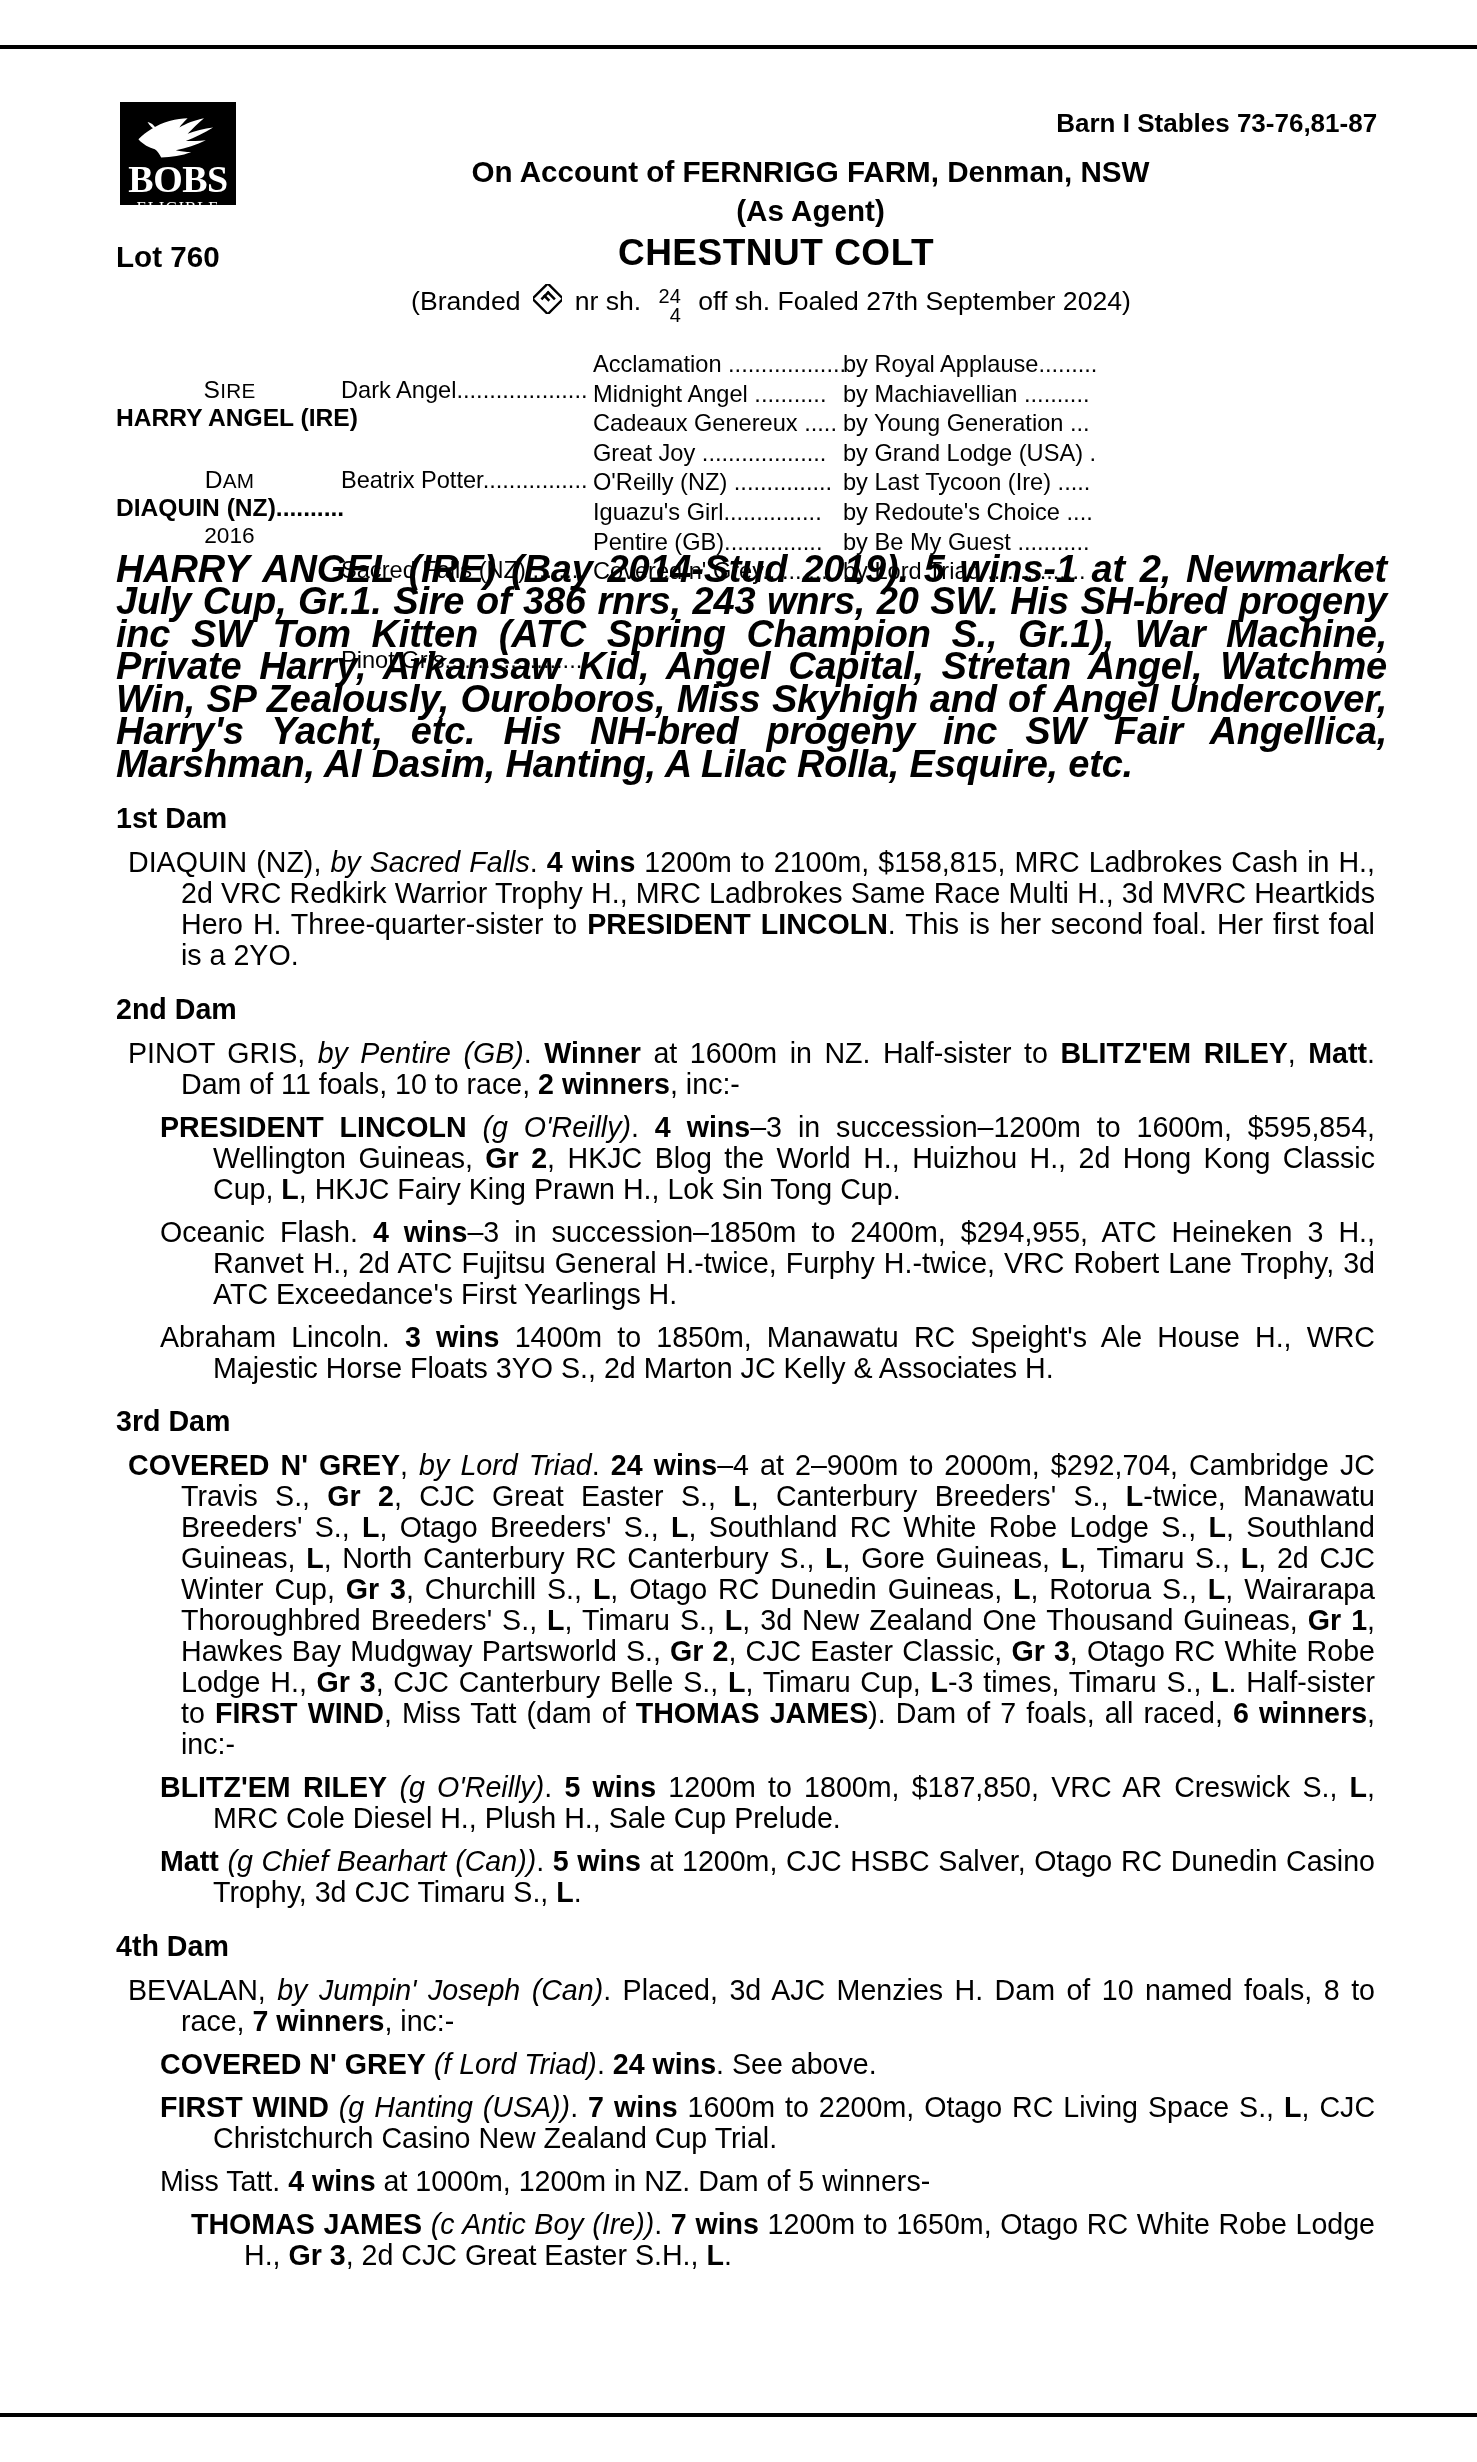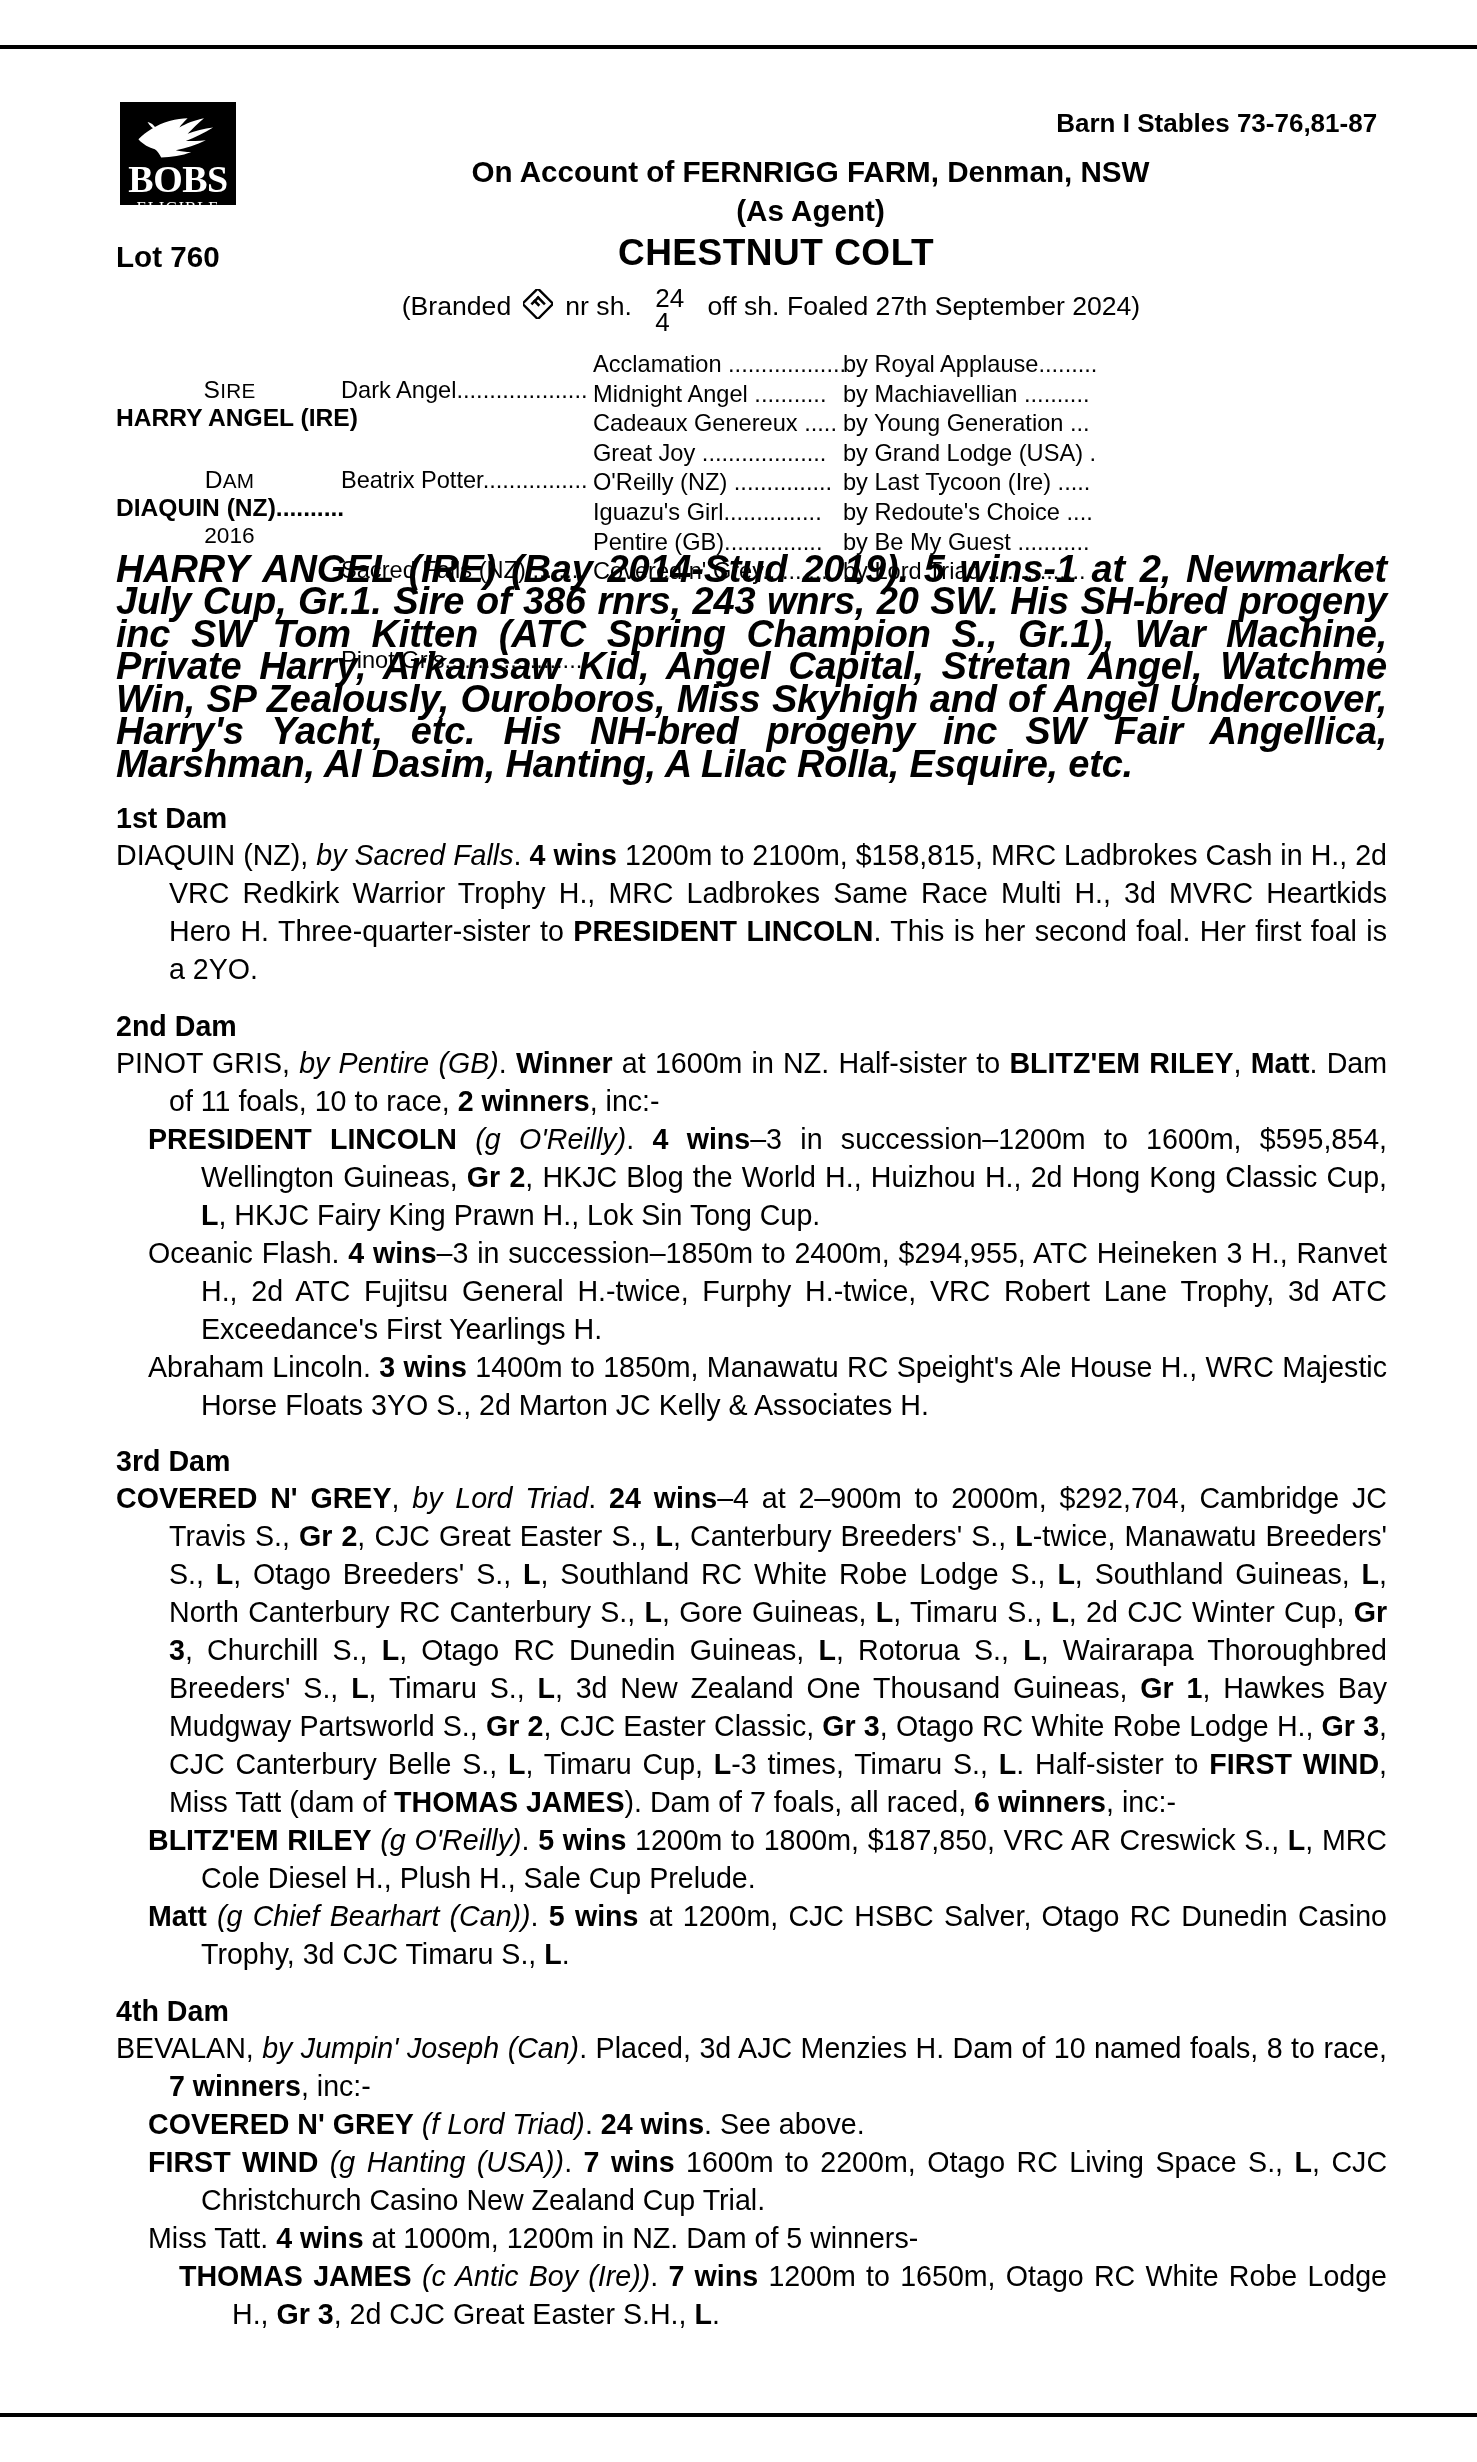--- a/index.html
+++ b/index.html
@@ -140,24 +140,24 @@
     white-space: nowrap;
   }
   .branded-line .bsym {
     display: inline-block;
     vertical-align: -3.9px;
     margin: 0 4.9px;
   }
   .frac {
     display: inline-block;
     vertical-align: middle;
-    text-align: left;
+    text-align: right;
     line-height: 0.92;
-    font-size: 26px;
-    margin: 0 16px;
+    font-size: 20px;
+    margin: 0 10px;
     position: relative;
     top: 3px;
   }
   .frac .num { display: block; }
   .frac .den { display: block; }
 
   
   .ped {
     position: relative;
     margin-top: 53px;
@@ -232,24 +232,24 @@
 
   
   .dam-head {
     font-weight: bold;
     font-size: 28.6px;
     margin-top: 21.7px;
     margin-bottom: 1px;
   }
   .para {
     font-size: 28.6px;
-    line-height: 38px;
+    line-height: 31px;
     text-align: justify;
     text-justify: inter-word;
-    margin: 0;
+    margin: 12px;
   }
   .hang1 { padding-left: 53px; text-indent: -53px; }
   .hang2 { padding-left: 85px; text-indent: -53px; }
   .hang3 { padding-left: 116px; text-indent: -53px; }
   b { font-weight: bold; }
   i { font-style: italic; }
 </style>
 </head>
 <body>
 

